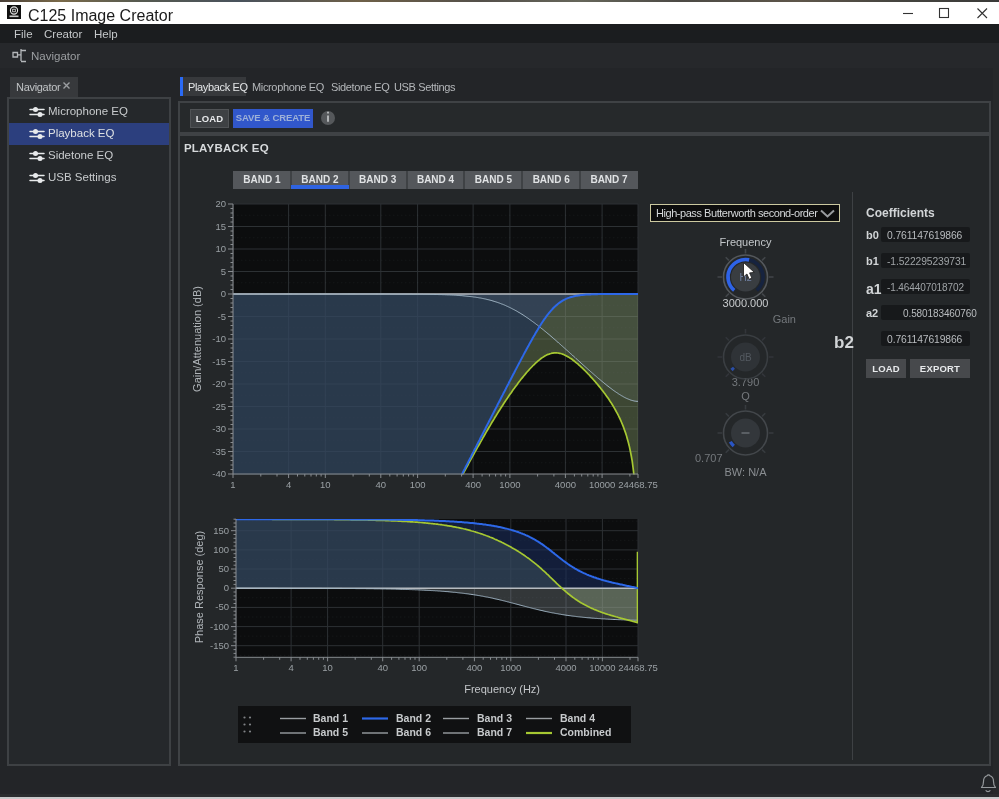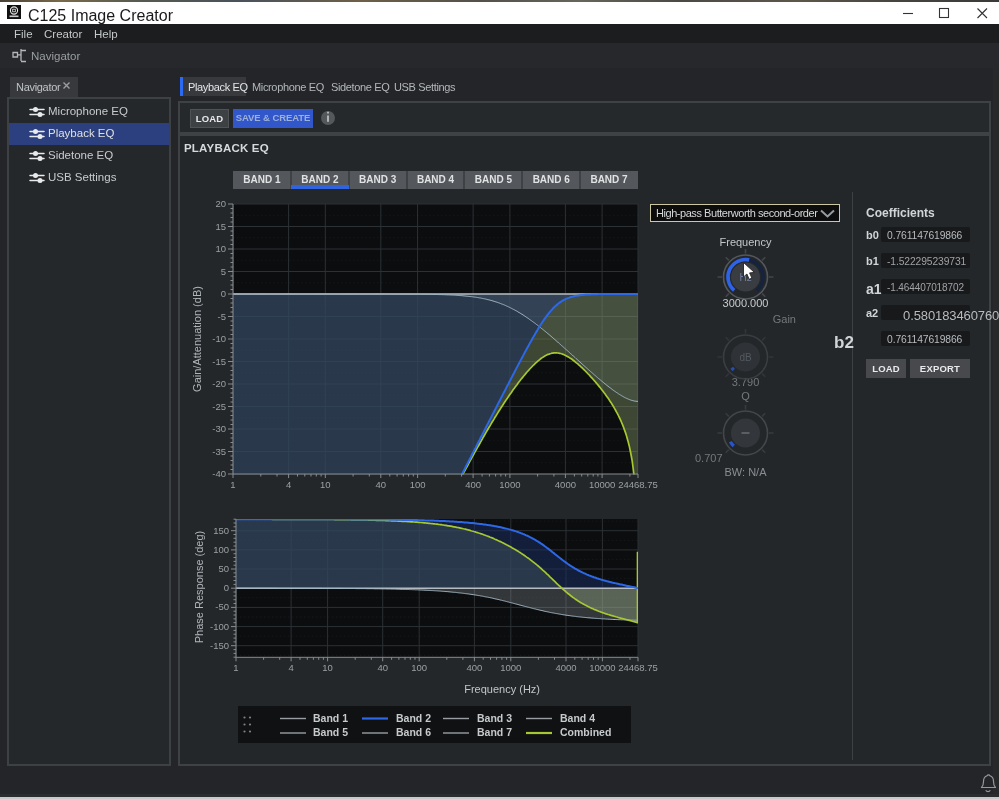--- a/index.html
+++ b/index.html
@@ -83,21 +83,21 @@
 <div class="abs" style="left:881px;top:227px;width:89px;height:15px;background:#17191b;border-radius:2px"></div>
 <div class="abs" style="left:887px;top:229.5px;font-size:10.3px;letter-spacing:-0.1px;color:#b9bcbf">0.761147619866</div>
 <div class="abs b" style="left:866px;top:255px;font-size:11px;color:#d2d5d7">b1</div>
 <div class="abs" style="left:881px;top:253px;width:89px;height:15px;background:#17191b;border-radius:2px"></div>
 <div class="abs" style="left:887px;top:255.5px;font-size:10.3px;letter-spacing:-0.1px;color:#9fa3a6">-1.522295239731</div>
 <div class="abs b" style="left:866px;top:281px;font-size:14px;color:#d2d5d7">a1</div>
 <div class="abs" style="left:881px;top:279px;width:89px;height:15px;background:#17191b;border-radius:2px"></div>
 <div class="abs" style="left:887px;top:281.5px;font-size:10px;letter-spacing:-0.1px;color:#9fa3a6">-1.464407018702</div>
 <div class="abs b" style="left:866px;top:307px;font-size:11px;color:#d2d5d7">a2</div>
 <div class="abs" style="left:881px;top:305px;width:89px;height:15px;background:#17191b;border-radius:2px"></div>
-<div class="abs" style="left:903px;top:307.5px;font-size:13px;letter-spacing:-0.1px;color:#b9bcbf">0.580183460760</div>
+<div class="abs" style="left:903px;top:307.5px;font-size:10px;letter-spacing:-0.1px;color:#b9bcbf">0.580183460760</div>
 <div class="abs b" style="left:834px;top:333px;font-size:17px;color:#d2d5d7">b2</div>
 <div class="abs" style="left:881px;top:331px;width:89px;height:15px;background:#17191b;border-radius:2px"></div>
 <div class="abs" style="left:887px;top:333.5px;font-size:10.3px;letter-spacing:-0.1px;color:#b9bcbf">0.761147619866</div>
 <div class="abs b" style="left:866px;top:359px;width:40px;height:19px;background:#47494c;color:#e8eaec;font-size:9.5px;letter-spacing:0.2px;text-align:center;line-height:19px">LOAD</div>
 <div class="abs b" style="left:910px;top:359px;width:60px;height:19px;background:#47494c;color:#e8eaec;font-size:9.5px;letter-spacing:0.2px;text-align:center;line-height:19px">EXPORT</div>
 
 <div class="abs" style="left:340px;top:683px;width:200px;text-align:right;font-size:11px;color:#c3c6c9">Frequency (Hz)</div>
 
 <div class="abs" style="left:238px;top:706px;width:393px;height:37px;background:#101112"></div>
 <div class="abs b" style="left:313px;top:712px;font-size:10.5px;color:#c7cacc">Band 1</div>

